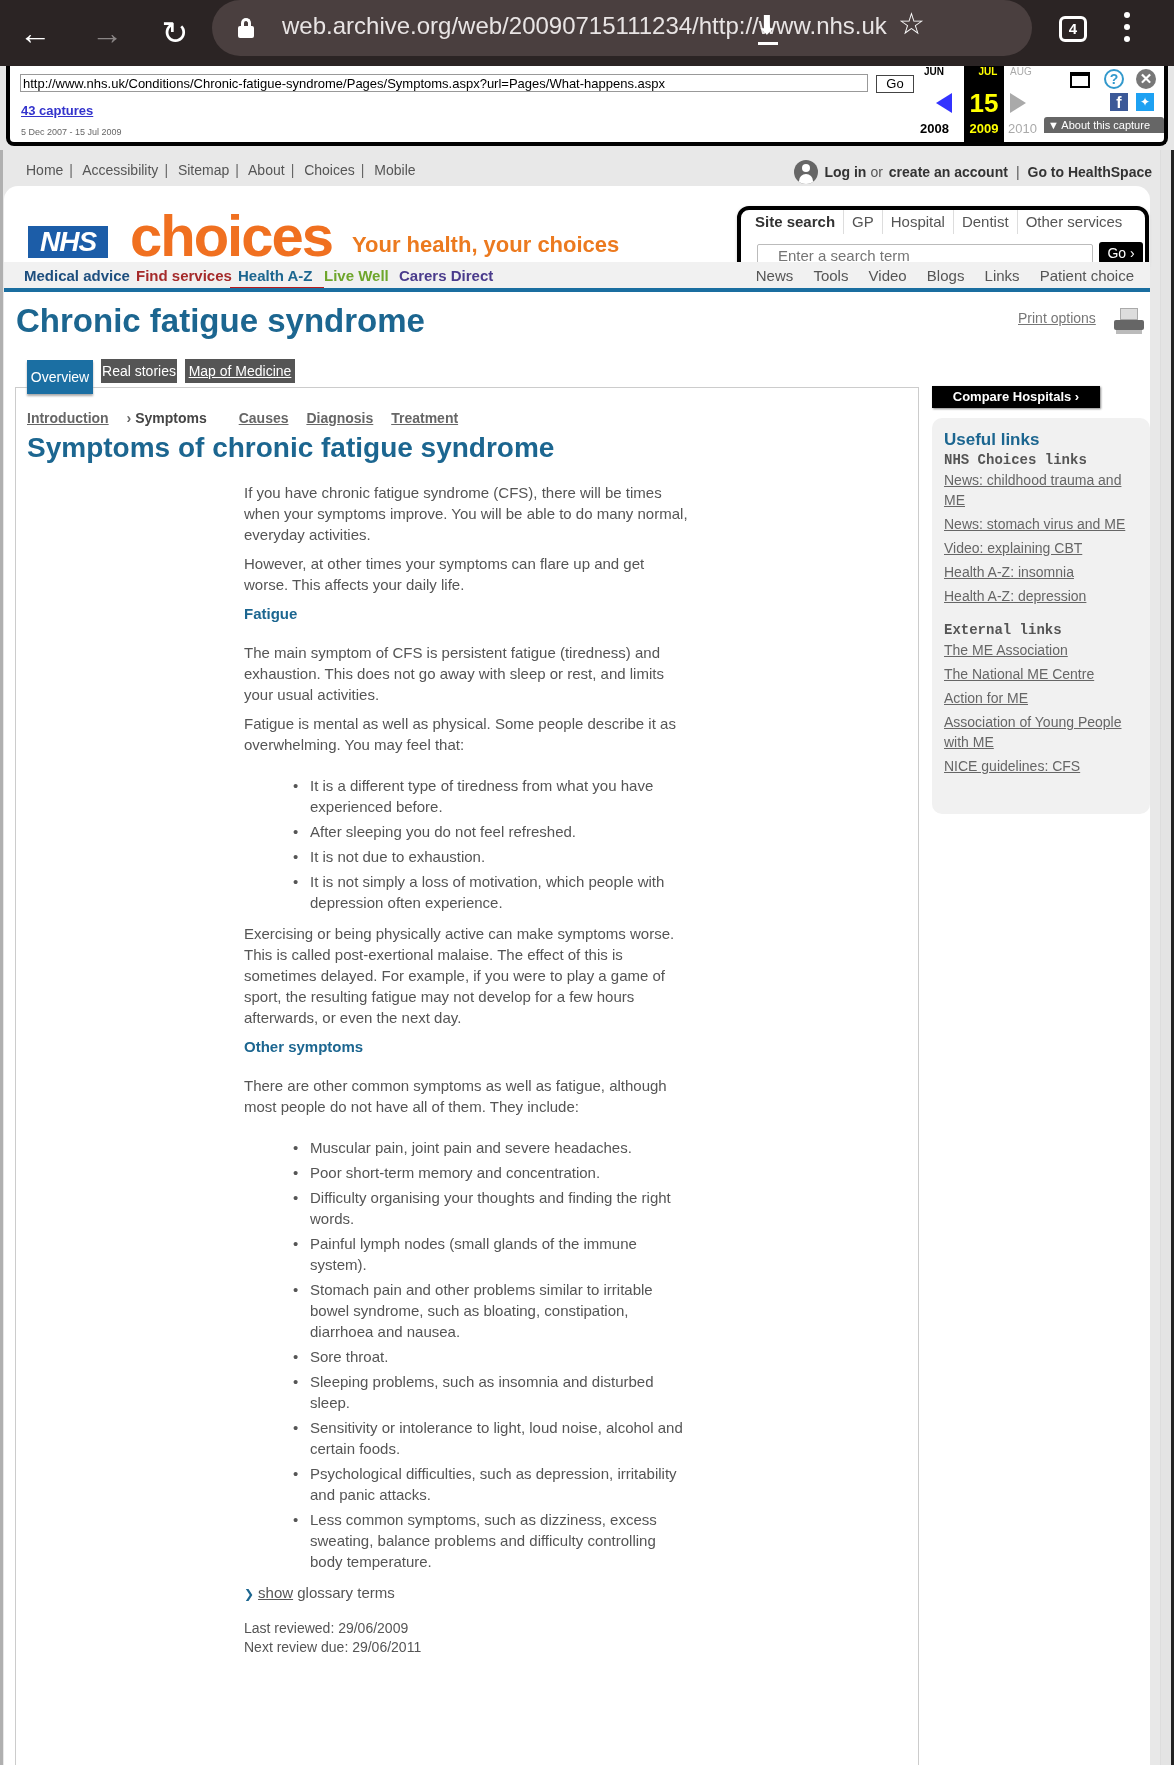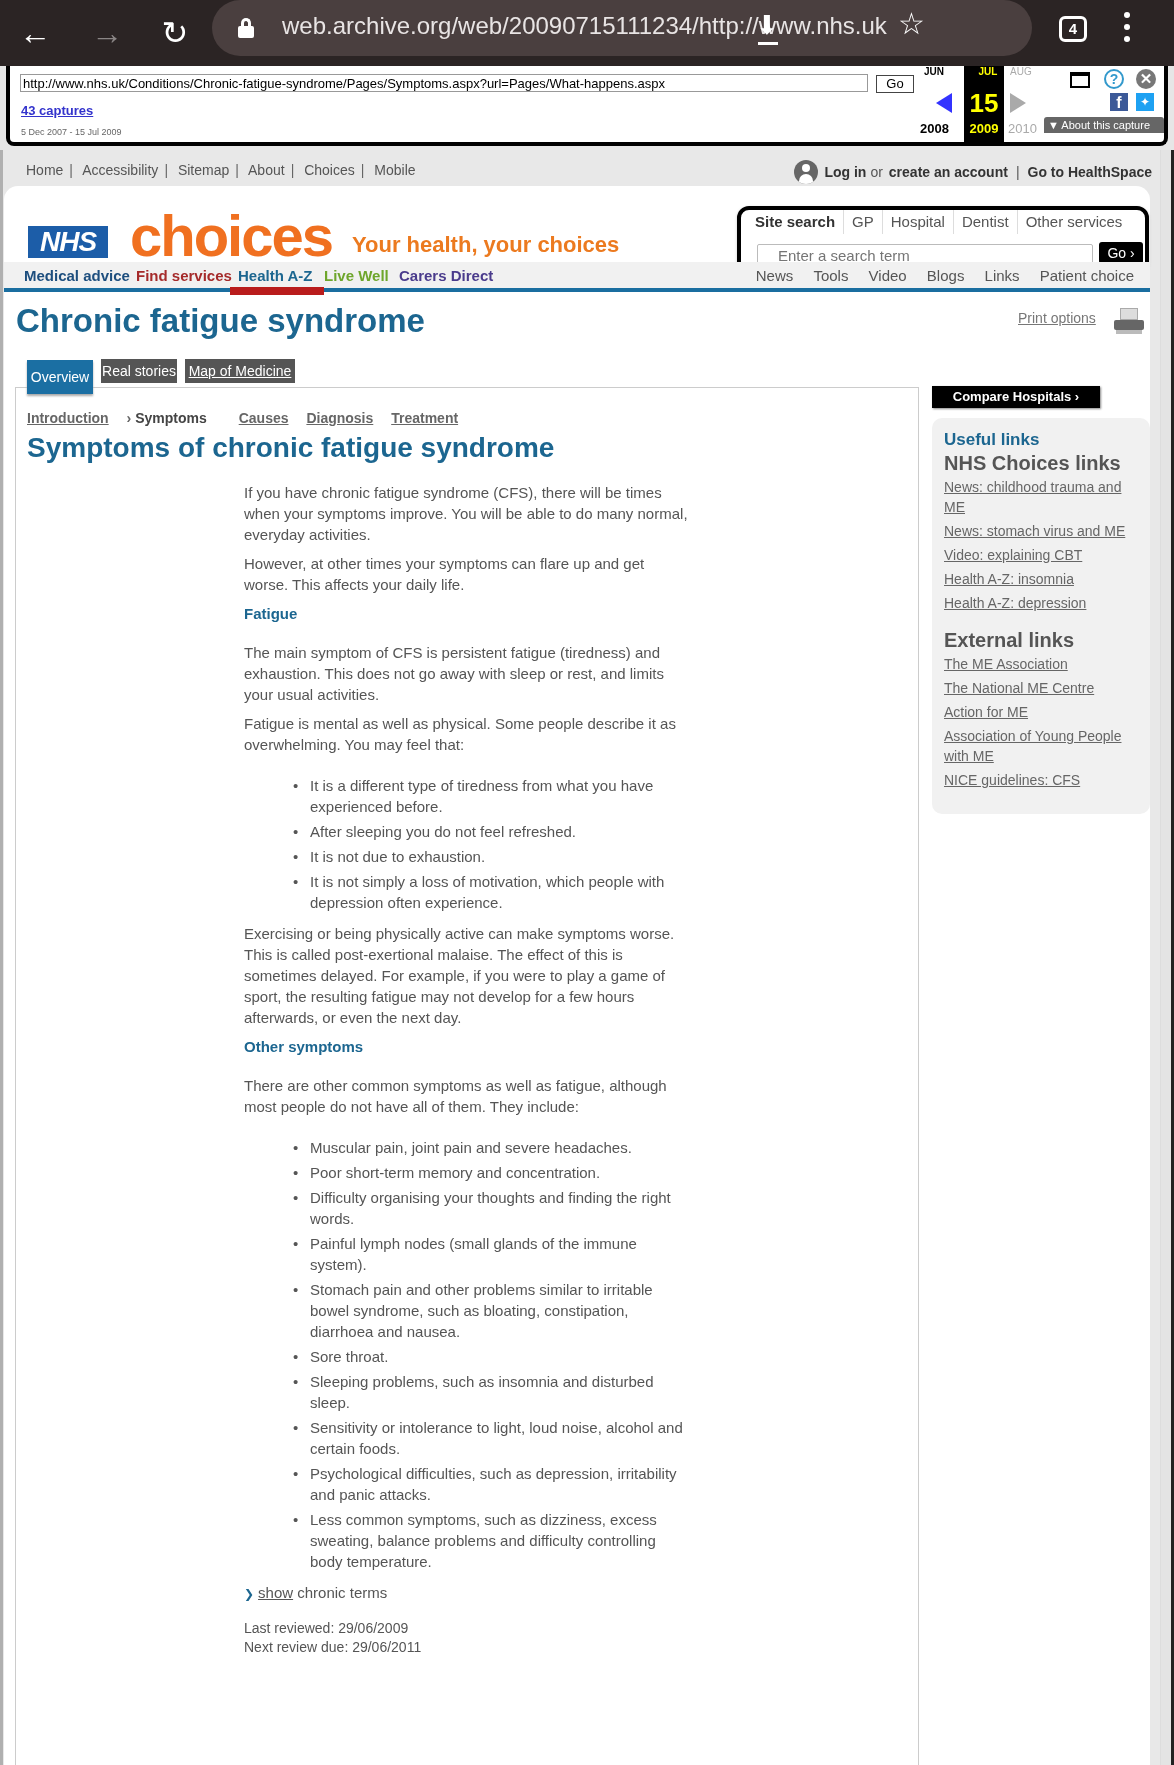--- a/index.html
+++ b/index.html
@@ -74,21 +74,21 @@
   .search-box { position: absolute; left: 733px; top: 20px; width: 412px; height: 68px; background: #fff; border: 4px solid #000000; border-radius: 12px; box-shadow: 0 1px 3px #ccc; }
   .search-tabs { position: absolute; left: 0; top: 0; height: 24px; display: flex; font-size: 15px; }
   .search-tabs div { padding: 3px 8px; color: #555; border-right: 1px solid #ddd; }
   .search-tabs div.active { color: #333; font-weight: bold; padding-left: 14px; }
   .search-tabs div:last-child { border-right: none; }
   .search-input { position: absolute; left: 16px; top: 34px; width: 336px; height: 22px; border: 1px solid #bbb; border-radius: 2px; font-size: 15px; color: #555; padding-left: 20px; line-height: 20px; font-family: "Liberation Sans", sans-serif; }
   .search-go { position: absolute; left: 358px; top: 32px; width: 44px; height: 22px; background: #000; color: #fff; border-radius: 3px; font-size: 14px; text-align: center; line-height: 22px; }
 
   .main-nav { position: absolute; left: 4px; top: 112px; width: 1146px; height: 30px; background: #f1f1f1; border-bottom: 4px solid #1a6ea0; }
   .main-nav .item { position: absolute; top: 5px; font-size: 15px; font-weight: bold; }
-  .main-nav .item.active { border-bottom: 8px solid #b91c1c; padding-bottom: 3px; text-align: center; }
+  .main-nav .item.active { border-bottom: 1px solid #b91c1c; padding-bottom: 3px; text-align: center; }
   .sec-nav { position: absolute; right: 16px; top: 5px; font-size: 15px; color: #555; }
   .sec-nav span { margin-left: 16px; }
 
   .content { position: absolute; left: 4px; top: 146px; width: 1146px; height: 1470px; background: #fff; }
   .page-title { position: absolute; left: 12px; top: 6px; font-size: 33px; font-weight: bold; color: #1c6690; }
   .print-options { position: absolute; left: 1014px; top: 14px; font-size: 14px; color: #777; text-decoration: underline; }
   .printer-icon { position: absolute; left: 1110px; top: 12px; width: 30px; height: 28px; }
   .printer-icon .top { position: absolute; left: 6px; top: 0; width: 18px; height: 12px; background: #ddd; border: 1px solid #aaa; }
   .printer-icon .mid { position: absolute; left: 0; top: 12px; width: 30px; height: 10px; background: #666; border-radius: 2px; }
   .printer-icon .bot { position: absolute; left: 2px; top: 22px; width: 26px; height: 4px; background: #bbb; }
@@ -111,21 +111,21 @@
   .body-text ul li { position: relative; padding-left: 0; margin-bottom: 4px; }
   .body-text ul li::before { content: "\2022"; position: absolute; left: -17px; top: 0; color: #555; }
   .glossary { margin-top: 8px; color: #555; }
   .glossary .chev { color: #1c6690; font-size: 12px; margin-right: 4px; }
   .glossary .show { text-decoration: underline; color: #555; }
   .review { margin-top: 14px; font-size: 14px; color: #555; line-height: 19px; }
 
   .compare-btn { position: absolute; left: 928px; top: 90px; width: 168px; height: 22px; background: #000; color: #fff; font-size: 13px; font-weight: bold; text-align: center; line-height: 22px; box-shadow: 1px 1px 2px #888; }
   .useful-links { position: absolute; left: 928px; top: 122px; width: 218px; height: 396px; background: #f1f1f1; border-radius: 10px; padding: 12px 12px; }
   .useful-links h2 { font-size: 17px; font-weight: bold; color: #1c6690; margin-bottom: 0; }
-  .useful-links h4 { font-size: 20px; font-weight: bold; color: #555; margin-top: 2px; margin-bottom: 2px; }
+  .useful-links h4 { font-size: 14px; font-weight: bold; color: #555; margin-top: 2px; margin-bottom: 2px; font-family: Liberation Mono, monospace; }
   .useful-links a { display: block; font-size: 14px; color: #666; text-decoration: underline; line-height: 20px; margin-bottom: 4px; }
   .useful-links .gap { height: 10px; }
 </style>
 </head>
 <body>
 
 <div class="chrome">
   <div class="nav-btn back">←</div>
   <div class="nav-btn fwd">→</div>
   <div class="nav-btn reload">↻</div>
@@ -272,21 +272,21 @@
         <li>Difficulty organising your thoughts and finding the right words.</li>
         <li>Painful lymph nodes (small glands of the immune system).</li>
         <li>Stomach pain and other problems similar to irritable bowel syndrome, such as bloating, constipation, diarrhoea and nausea.</li>
         <li>Sore throat.</li>
         <li>Sleeping problems, such as insomnia and disturbed sleep.</li>
         <li>Sensitivity or intolerance to light, loud noise, alcohol and certain foods.</li>
         <li>Psychological difficulties, such as depression, irritability and panic attacks.</li>
         <li>Less common symptoms, such as dizziness, excess sweating, balance problems and difficulty controlling body temperature.</li>
       </ul>
       <div class="glossary">
-        <span class="chev">❯</span><span class="show">show</span><span> chronic terms</span>
+        <span class="chev">❯</span><span class="show">show</span><span> glossary terms</span>
       </div>
       <div class="review">
         <div>Last reviewed: 29/06/2009</div>
         <div>Next review due: 29/06/2011</div>
       </div>
     </div>
 
     <div class="compare-btn">Compare Hospitals ›</div>
     <div class="useful-links">
       <h2>Useful links</h2>

